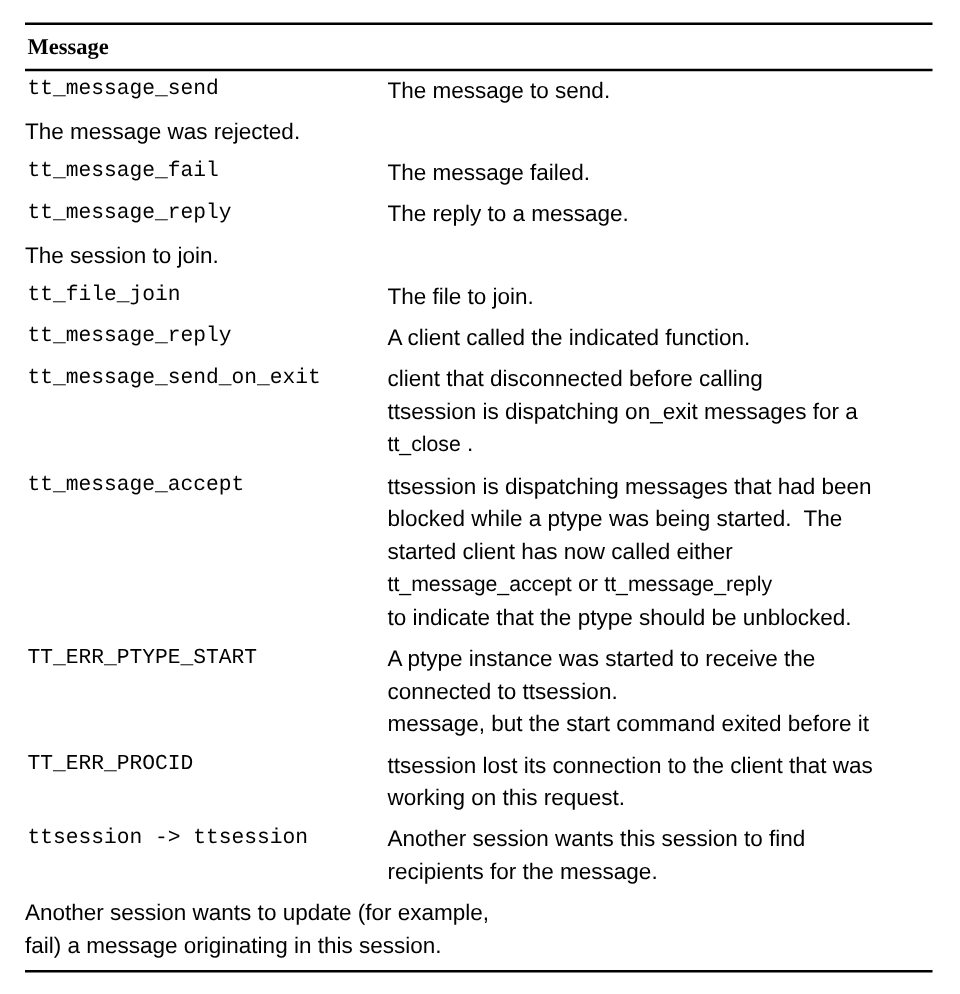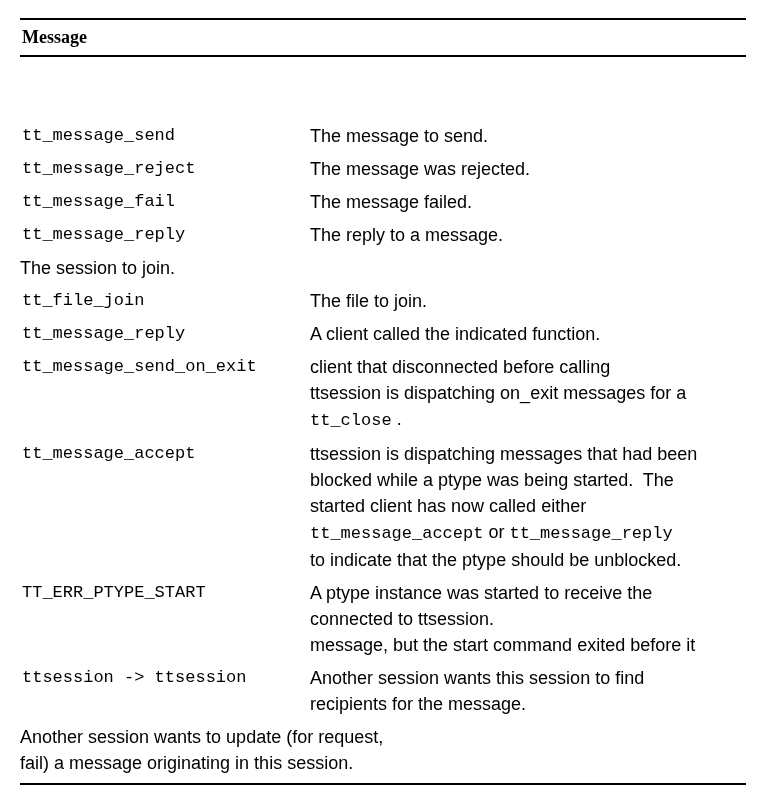--- a/index.html
+++ b/index.html
@@ -34,22 +34,21 @@
   .hmsg {
     width: 290px;
     box-sizing: border-box;
     padding-left: 2px;
     flex: none;
   }
   .hexp {
     flex: 1;
   }
   .rows {
-    padding-top: 18px;
-    margin-top: 48px;
+    padding-top: 2px;
   }
   .row {
     display: flex;
     align-items: flex-start;
     margin-bottom: 7px;
   }
   .msg {
     width: 290px;
     box-sizing: border-box;
     padding-left: 2px;
@@ -62,21 +61,21 @@
   .exp {
     flex: 1;
     font-family: "Liberation Serif", serif;
     font-size: 18px;
     line-height: 26px;
   }
   .exp .line {
     white-space: pre-wrap; 
   }
   .code {
-    font-family: Liberation Mono, monospace;
+    font-family: Liberation Sans, sans-serif;
     font-size: 17px;
   }
   .plain {
     font-family: Liberation Sans, sans-serif;
   }
 </style>
 </head>
 <body>
 
 <div class="doc">
@@ -86,21 +85,20 @@
   </div>
   <div class="rule"></div>
   <div class="rows">
       <div class="row">
         <div class="msg">tt_message_send</div>
         <div class="exp">
           <div class="line"><span class="plain">The message to send.</span></div>
         </div>
       </div>
       <div class="row">
-        <div class="msg">tt_message_reject</div>
         <div class="exp">
           <div class="line"><span class="plain">The message was rejected.</span></div>
         </div>
       </div>
       <div class="row">
         <div class="msg">tt_message_fail</div>
         <div class="exp">
           <div class="line"><span class="plain">The message failed.</span></div>
         </div>
       </div>
@@ -147,27 +145,34 @@
       </div>
       <div class="row">
         <div class="msg">TT_ERR_PTYPE_START</div>
         <div class="exp">
           <div class="line"><span class="plain">A ptype instance was started to receive the</span></div>
           <div class="line"><span class="plain">connected to ttsession.</span></div>
           <div class="line"><span class="plain">message, but the start command exited before it</span></div>
         </div>
       </div>
       <div class="row">
+        <div class="msg">TT_ERR_PROCID</div>
+        <div class="exp">
+          <div class="line"><span class="plain">ttsession lost its connection to the client that was</span></div>
+          <div class="line"><span class="plain">working on this request.</span></div>
+        </div>
+      </div>
+      <div class="row">
         <div class="msg">ttsession -&gt; ttsession</div>
         <div class="exp">
           <div class="line"><span class="plain">Another session wants this session to find</span></div>
           <div class="line"><span class="plain">recipients for the message.</span></div>
         </div>
       </div>
       <div class="row">
         <div class="exp">
-          <div class="line"><span class="plain">Another session wants to update (for request,</span></div>
+          <div class="line"><span class="plain">Another session wants to update (for example,</span></div>
           <div class="line"><span class="plain">fail) a message originating in this session.</span></div>
         </div>
       </div>
     </div>
   <div class="rule"></div>
 </div>
 
 </body></html>

